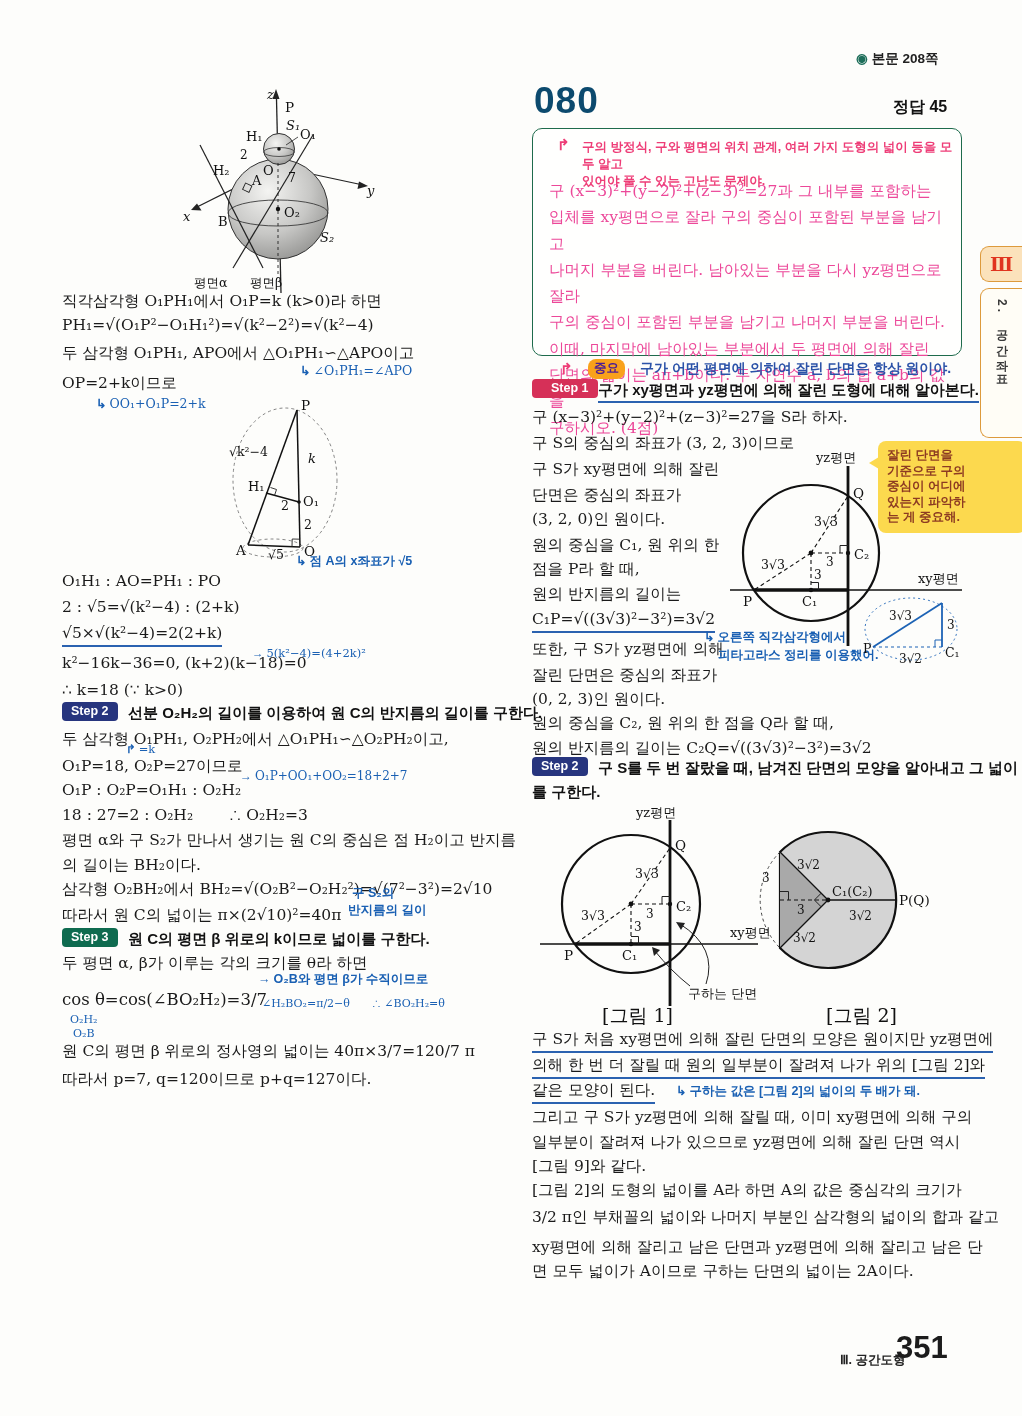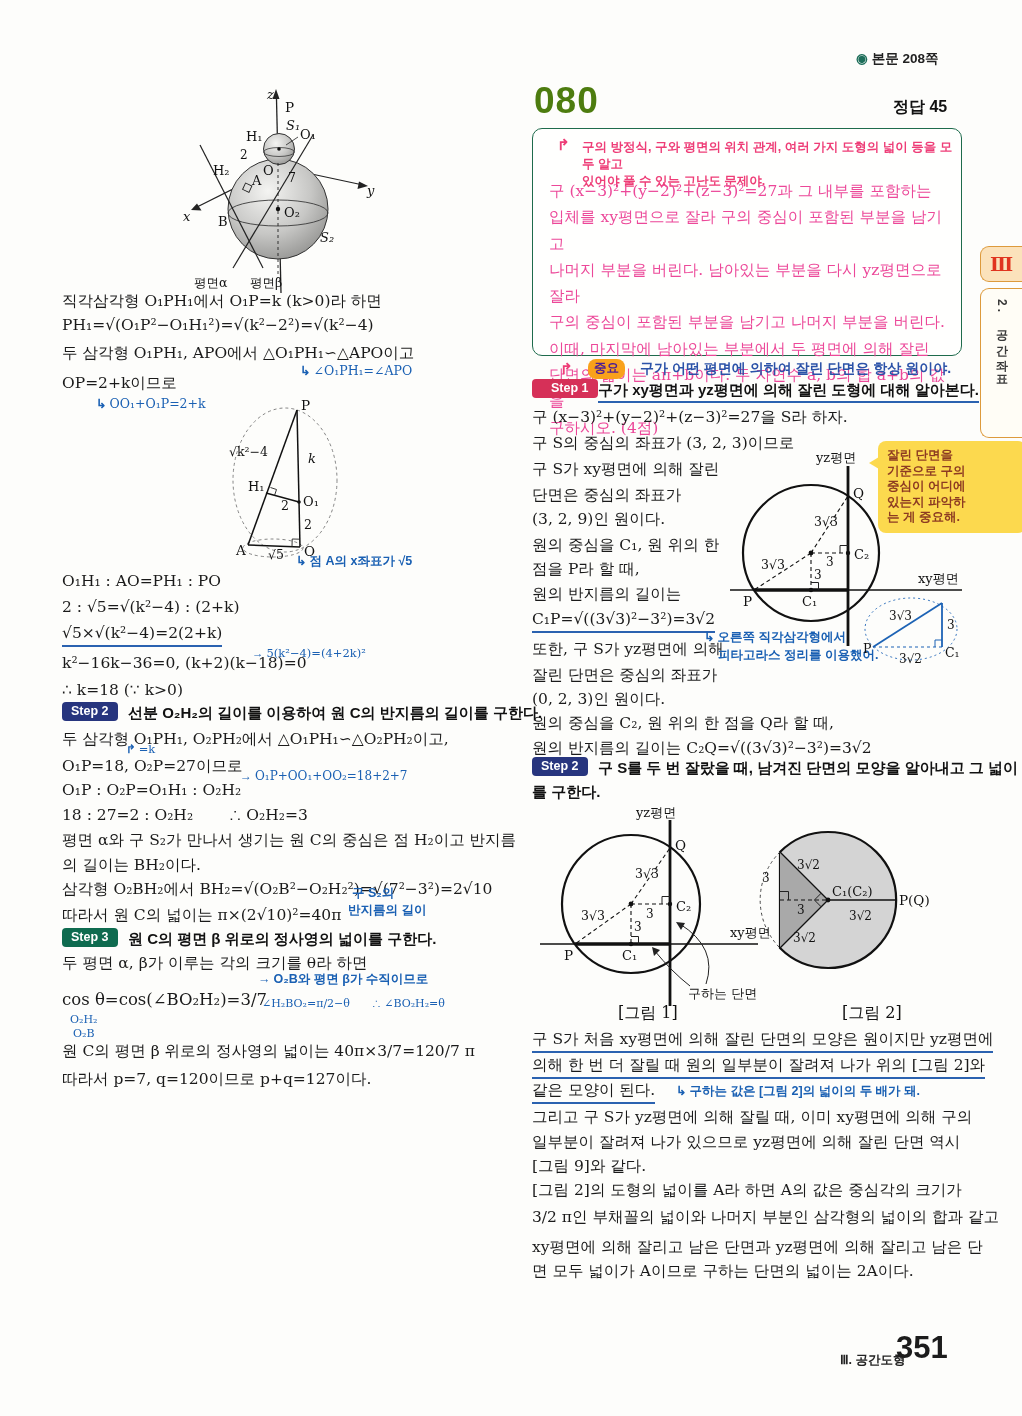--- a/index.html
+++ b/index.html
@@ -12,40 +12,40 @@
         font-size:12.5px;font-weight:bold;line-height:1.25;}
   .bluem{font-family:"DejaVu Serif",serif;font-weight:normal;}
   .elb{font-weight:bold;margin-right:3px;}
   .badge{position:absolute;color:#fff;font:bold 12.5px "Liberation Sans",sans-serif;
          padding:2px 9px 3px 9px;border-radius:4px;white-space:nowrap;}
   .b-navy{background:#27357e;}
   .b-green{background:#0e6b4f;}
   .b-crimson{background:#d63058;padding-left:19px;}
   .u-blue{border-bottom:2px solid #2b62b0;padding-bottom:2px;}
   .fig{position:absolute;}
-  .pnum{position:absolute;font:bold 37px "Liberation Sans",sans-serif;color:#4d7c0f;letter-spacing:1px;}
+  .pnum{position:absolute;font:bold 37px "Liberation Sans",sans-serif;color:#0c4a6e;letter-spacing:1px;}
   .ans{position:absolute;font:bold 16px "Liberation Sans",sans-serif;color:#111;}
   .ref{position:absolute;font:bold 13.5px "Liberation Sans",sans-serif;color:#222;}
   .ref .ic{color:#1d6e5a;margin-right:4px;}
   .pbox{position:absolute;left:532px;top:128px;width:428px;height:226px;border:1.6px solid #1e6b4c;
         border-radius:10px;background:#fffffe;}
   .pbox-elb{position:absolute;left:24px;top:7px;color:#ee3d77;font:bold 15px "Liberation Sans",sans-serif;}
   .pbox-note{position:absolute;left:49px;top:10px;color:#ee3d77;font:bold 12.5px "Liberation Sans",sans-serif;
              line-height:17px;}
   .pbox-body{position:absolute;left:16px;top:49px;width:402px;font-family:"DejaVu Serif",serif;
              font-size:15.5px;line-height:26.3px;color:#ec4899;}
   .imp-elb{position:absolute;color:#ee3d77;font:bold 15px "Liberation Sans",sans-serif;}
   .imp-badge{position:absolute;background:#f9a11b;color:#4c1d95;font:bold 12.5px "Liberation Sans",sans-serif;
              padding:1px 6px 2px 6px;border-radius:8px;}
   .imp-text{position:absolute;color:#2b52a8;font:bold 14px "Liberation Sans",sans-serif;}
   .callout{position:absolute;left:878px;top:441px;width:130px;background:#fcd94e;border-radius:8px;
            padding:7px 9px;font:bold 12.5px "Liberation Sans",sans-serif;color:#8d3b22;line-height:15.5px;}
   .callout .tail{position:absolute;left:-9px;top:16px;width:0;height:0;border-top:6px solid transparent;
            border-bottom:6px solid transparent;border-right:10px solid #fcd94e;}
-  .cap{position:absolute;font-family:"DejaVu Serif",serif;font-size:16px;color:#111;margin-left:16px;}
+  .cap{position:absolute;font-family:"DejaVu Serif",serif;font-size:19px;color:#111;}
   .tab1{position:absolute;left:980px;top:246px;width:42px;height:36px;background:#fbe2bb;
         border:1.5px solid #dd9a3c;border-right:none;border-radius:9px 0 0 9px;color:#e0341f;
         font:bold 19px "DejaVu Serif",serif;text-align:center;line-height:34px;box-sizing:border-box;}
   .tab2{position:absolute;left:980px;top:288px;width:42px;height:150px;background:#fffdf6;
         border:1.5px solid #dd9a3c;border-right:none;border-radius:9px 0 0 9px;box-sizing:border-box;}
   .tab2 span{display:block;margin:10px auto 0;writing-mode:vertical-rl;text-align:left;
         font:bold 12px "Liberation Sans",sans-serif;color:#3a3a3a;letter-spacing:3px;height:128px;}
   .f-sec{position:absolute;left:840px;top:1352px;font:bold 12.5px "Liberation Sans",sans-serif;color:#222;}
   .f-page{position:absolute;left:896px;top:1330px;font:700 31px "Liberation Sans",sans-serif;color:#1c1c1c;}
   svg text{font-family:"DejaVu Serif",serif;fill:#111;}
@@ -145,21 +145,21 @@
   <div class="t" style="left:62px;top:781px">O₁P : O₂P=O₁H₁ : O₂H₂</div>
   <div class="t" style="left:62px;top:806px">18 : 27=2 : O₂H₂ 　　∴ O₂H₂=3</div>
   <div class="t" style="left:62px;top:831px">평면 α와 구 S₂가 만나서 생기는 원 C의 중심은 점 H₂이고 반지름</div>
   <div class="t" style="left:62px;top:856px">의 길이는 BH₂이다.</div>
   <div class="t" style="left:62px;top:880px">삼각형 O₂BH₂에서 BH₂=√(O₂B²−O₂H₂²)=√(7²−3²)=2√10</div>
   <div class="blue" style="left:352px;top:886px"><span>구 S₂의</span></div>
   <div class="blue" style="left:348px;top:903px"><span>반지름의 길이</span></div>
   <div class="t" style="left:62px;top:906px">따라서 원 C의 넓이는 π×(2√10)²=40π</div>
 
   <span class="badge b-green" style="left:62px;top:928px">Step 3</span>
-  <div class="t bn" style="left:128px;top:930px">원 C의 평면 β 위로의 정사영의 넓이를 구한다.</div>
+  <div class="t bn" style="left:128px;top:930px">원 C의 평면 β 위로의 k이므로 넓이를 구한다.</div>
   <div class="t" style="left:62px;top:954px">두 평면 α, β가 이루는 각의 크기를 θ라 하면</div>
   <div class="blue" style="left:258px;top:972px"><span class="elb">→</span><span>O₂B와 평면 β가 수직이므로</span></div>
   <div class="t" style="left:62px;top:990px;font-size:16.5px">cos θ=cos(∠BO₂H₂)=3/7</div>
   <div class="blue" style="left:262px;top:997px;font-size:11px"><span class="bluem">∠H₂BO₂=π/2−θ　　∴ ∠BO₂H₂=θ</span></div>
   <div class="blue" style="left:70px;top:1013px;font-size:11px"><span class="bluem">O₂H₂</span></div>
   <div class="blue" style="left:73px;top:1027px;font-size:11px"><span class="bluem">O₂B</span></div>
   <div class="t" style="left:62px;top:1042px">원 C의 평면 β 위로의 정사영의 넓이는 40π×3/7=120/7 π</div>
   <div class="t" style="left:62px;top:1070px">따라서 p=7, q=120이므로 p+q=127이다.</div>
 
   <div class="ref" style="left:856px;top:50px"><span class="ic">◉</span><span>본문 208쪽</span></div>
@@ -184,21 +184,21 @@
   <span class="imp-badge" style="left:588px;top:359px">중요</span>
   <div class="imp-text" style="left:640px;top:360px">구가 어떤 평면에 의하여 잘린 단면은 항상 원이야.</div>
 
   <span class="badge b-crimson" style="left:532px;top:379px">Step 1</span>
   <div class="t bn u-blue" style="left:598px;top:381px">구가 xy평면과 yz평면에 의해 잘린 도형에 대해 알아본다.</div>
 
   <div class="t" style="left:532px;top:408px">구 (x−3)²+(y−2)²+(z−3)²=27을 S라 하자.</div>
   <div class="t" style="left:532px;top:434px">구 S의 중심의 좌표가 (3, 2, 3)이므로</div>
   <div class="t" style="left:532px;top:460px">구 S가 xy평면에 의해 잘린</div>
   <div class="t" style="left:532px;top:486px">단면은 중심의 좌표가</div>
-  <div class="t" style="left:532px;top:510px">(3, 2, 9)인 원이다.</div>
+  <div class="t" style="left:532px;top:510px">(3, 2, 0)인 원이다.</div>
   <div class="t" style="left:532px;top:536px">원의 중심을 C₁, 원 위의 한</div>
   <div class="t" style="left:532px;top:560px">점을 P라 할 때,</div>
   <div class="t" style="left:532px;top:585px">원의 반지름의 길이는</div>
   <div class="t u-blue" style="left:532px;top:610px">C₁P=√((3√3)²−3²)=3√2</div>
   <div class="t" style="left:532px;top:640px">또한, 구 S가 yz평면에 의해</div>
   <div class="t" style="left:532px;top:666px">잘린 단면은 중심의 좌표가</div>
   <div class="t" style="left:532px;top:690px">(0, 2, 3)인 원이다.</div>
   <div class="t" style="left:532px;top:714px">원의 중심을 C₂, 원 위의 한 점을 Q라 할 때,</div>
   <div class="t" style="left:532px;top:739px">원의 반지름의 길이는 C₂Q=√((3√3)²−3²)=3√2</div>
 

